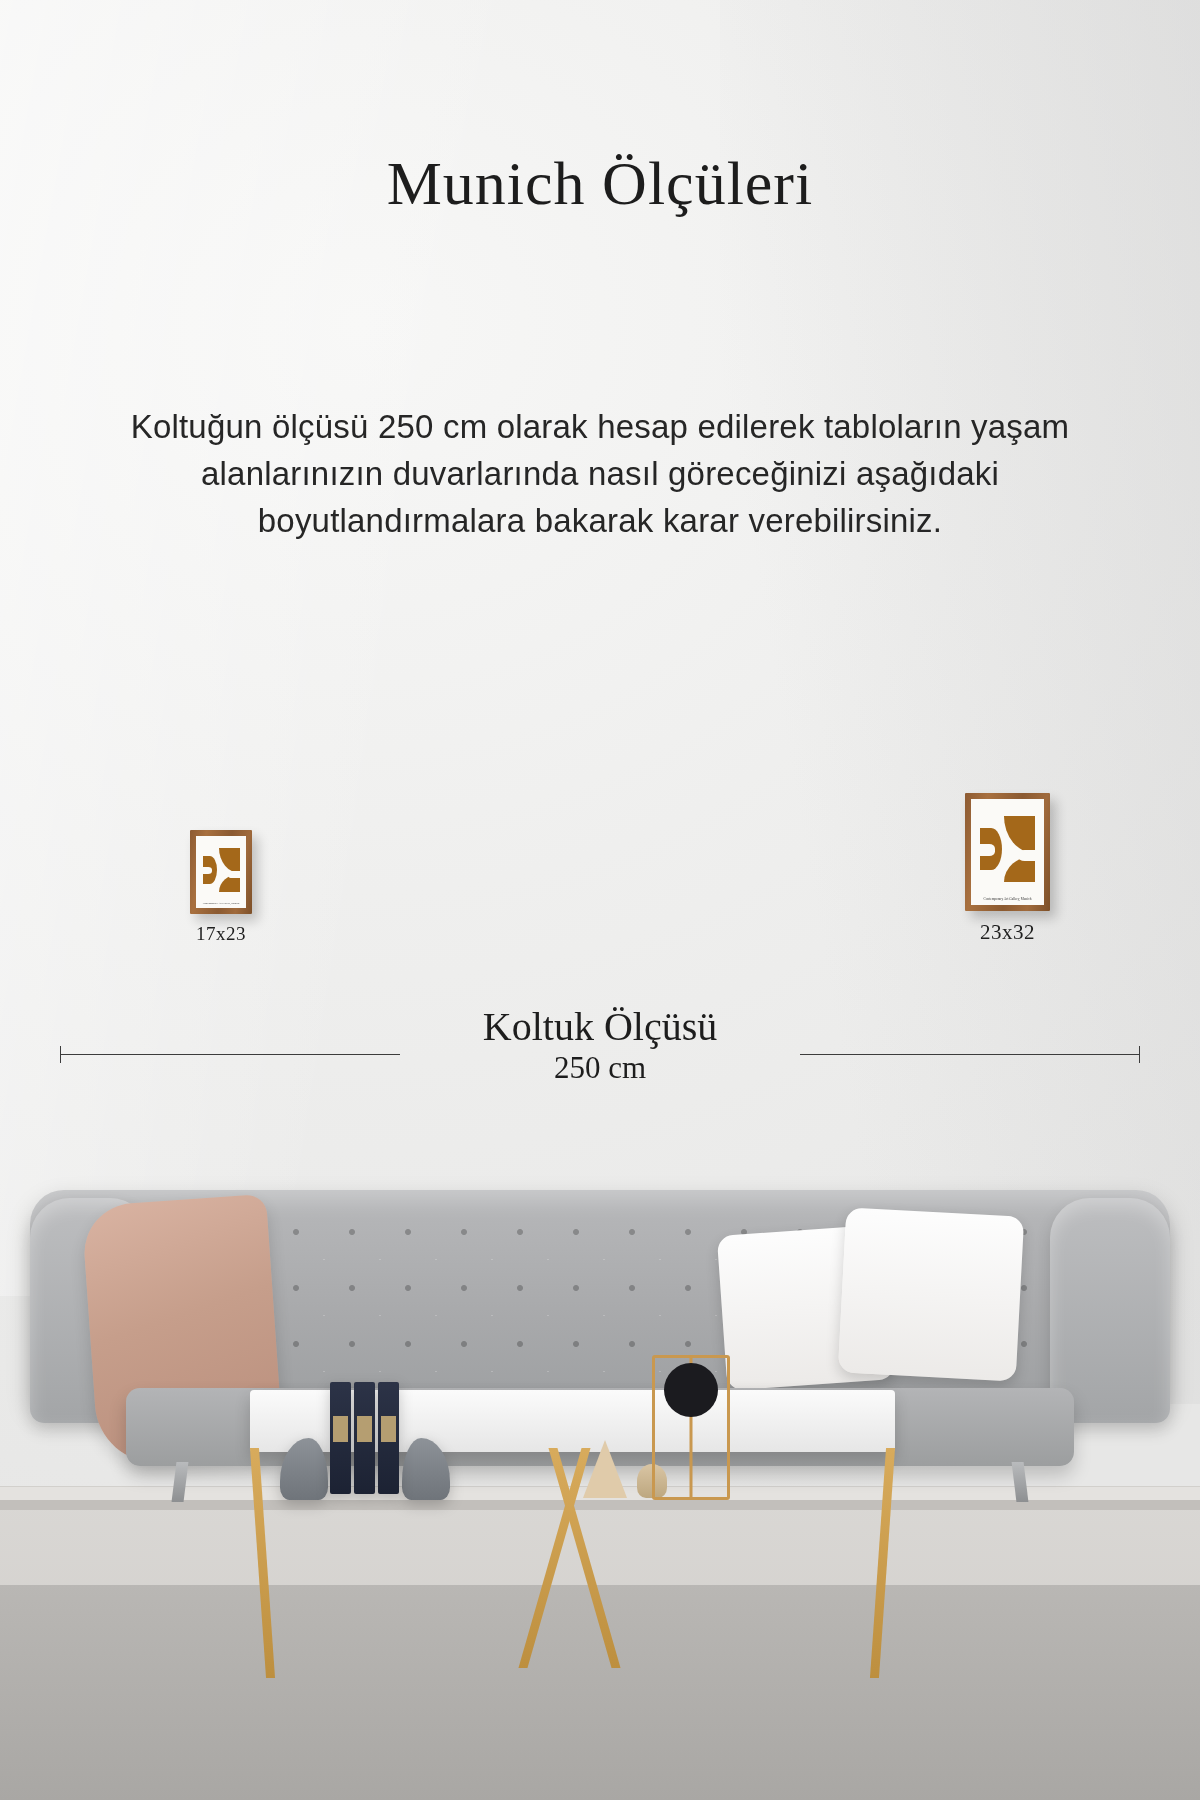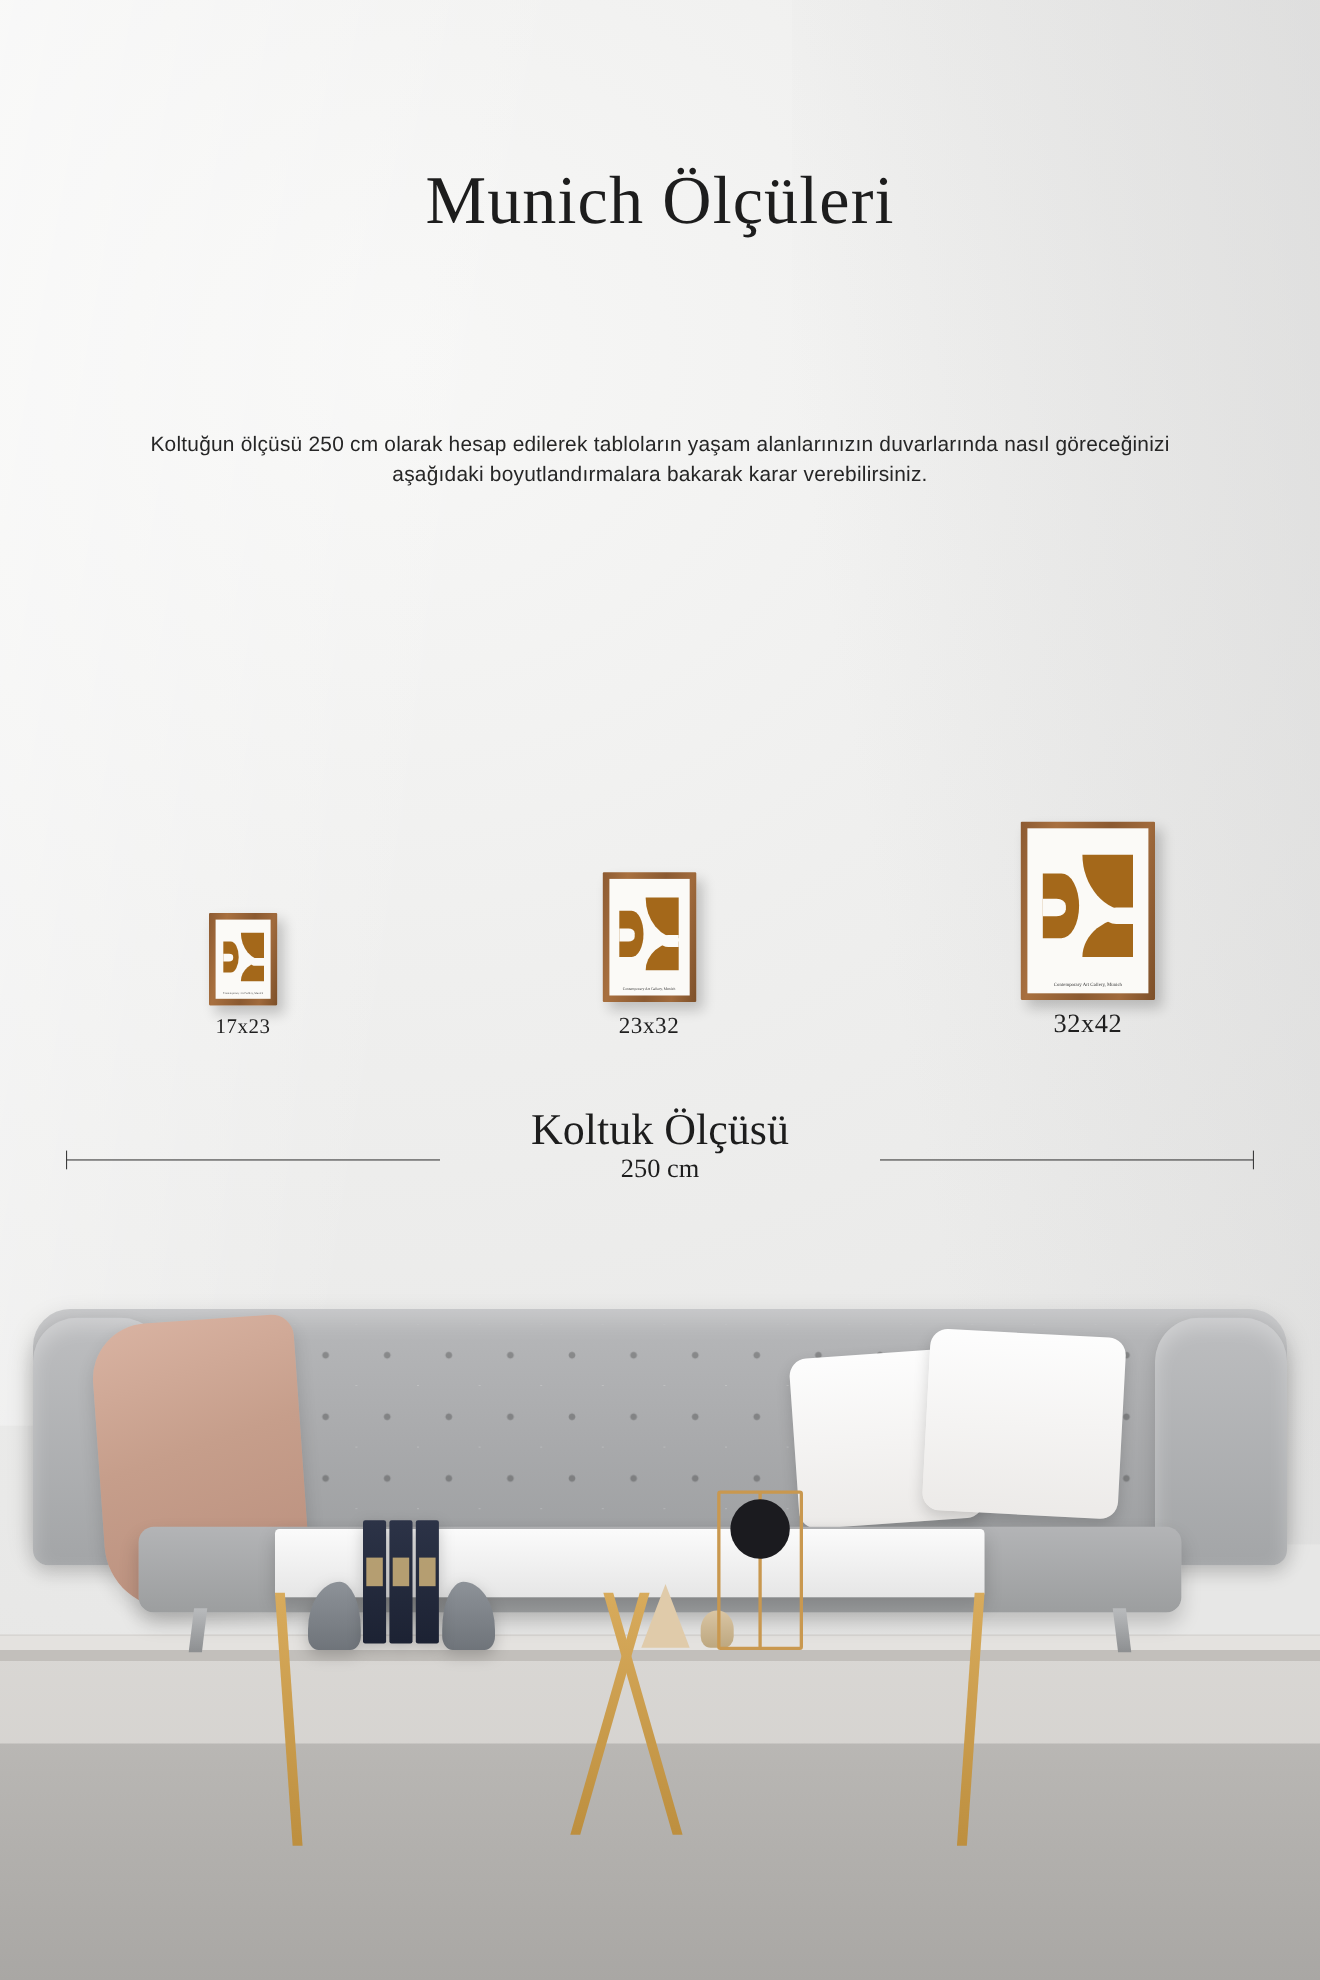--- a/index.html
+++ b/index.html
@@ -42,27 +42,27 @@
     text-align: center;
     font-family: "Liberation Serif", serif;
     font-size: 62px;
     letter-spacing: 1px;
     color: #1d1d1d;
     font-weight: 400;
   }
 
   .subtitle {
     position: absolute;
-    top: 392px;
+    top: 404px;
     left: 50%;
     transform: translateX(-50%);
     width: 1010px;
     text-align: center;
     font-family: "Liberation Sans", sans-serif;
-    font-size: 19px;
+    font-size: 33px;
     line-height: 1.42;
     color: #262626;
     letter-spacing: 0.2px;
   }
 
   
   .frames {
     position: absolute;
     left: 150px;
     bottom: 855px;
@@ -208,21 +208,21 @@
     left: 50%;
     transform: translateX(-50%);
     top: -4px;
     text-align: center;
     font-family: "Liberation Serif", serif;
     color: #1d1d1d;
     line-height: 1.14;
     white-space: nowrap;
   }
   .measure .m-text .l1t { font-size: 40px; display: block; }
-  .measure .m-text .l2t { font-size: 24px; display: block; }
+  .measure .m-text .l2t { font-size: 31px; display: block; }
 
   
   .room {
     position: absolute;
     left: 0; right: 0; bottom: 0;
     height: 700px;
   }
   .floor {
     position: absolute;
     left: 0; right: 0; bottom: 0;
@@ -459,35 +459,20 @@
             <div class="shape-right"></div>
             <div class="shape-right2"></div>
             <div class="cut-right"></div>
           </div>
           <div class="art-caption">Contemporary Art Gallery, Munich</div>
         </div>
       </div>
       <div class="size-label l2">23x32</div>
     </div>
 
-    <div class="frame-col">
-      <div class="frame f3">
-        <div class="mat">
-          <div class="art">
-            <div class="shape-left"></div>
-            <div class="notch-left"></div>
-            <div class="shape-right"></div>
-            <div class="shape-right2"></div>
-            <div class="cut-right"></div>
-          </div>
-          <div class="art-caption">Contemporary Art Gallery, Munich</div>
-        </div>
-      </div>
-      <div class="size-label l3">32x42</div>
-    </div>
 
 
   </div>
 
   <div class="measure">
     <div class="cap l"></div>
     <div class="cap r"></div>
     <div class="rule left"></div>
     <div class="rule right"></div>
     <div class="m-text">

